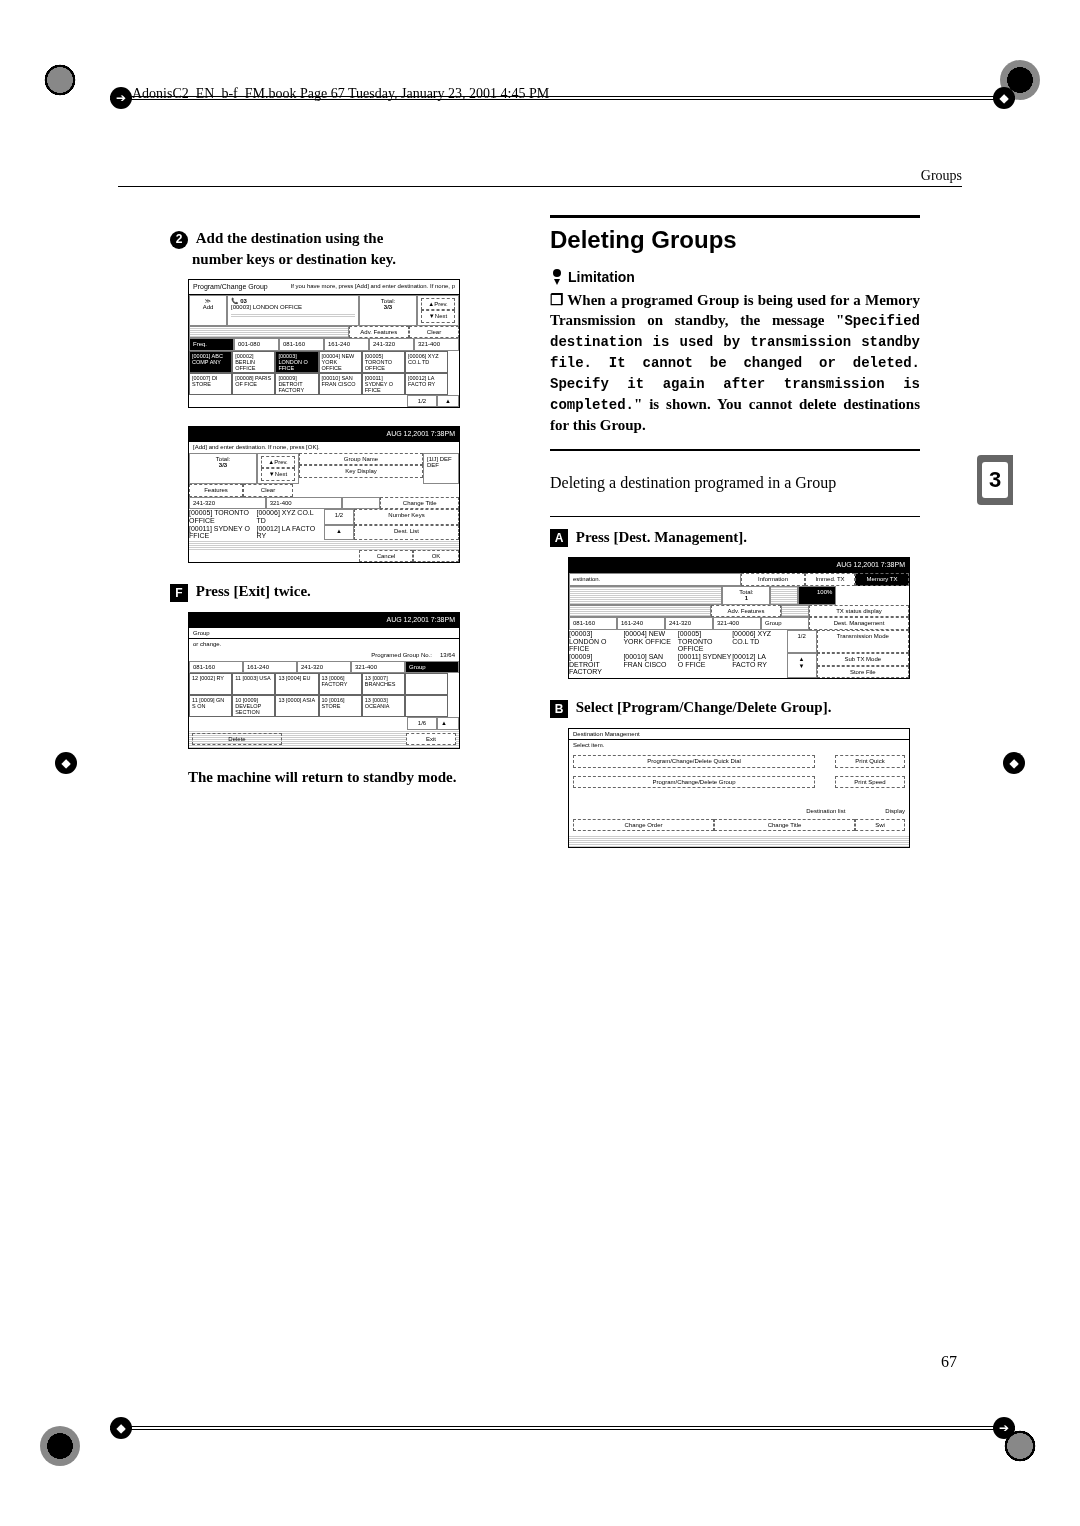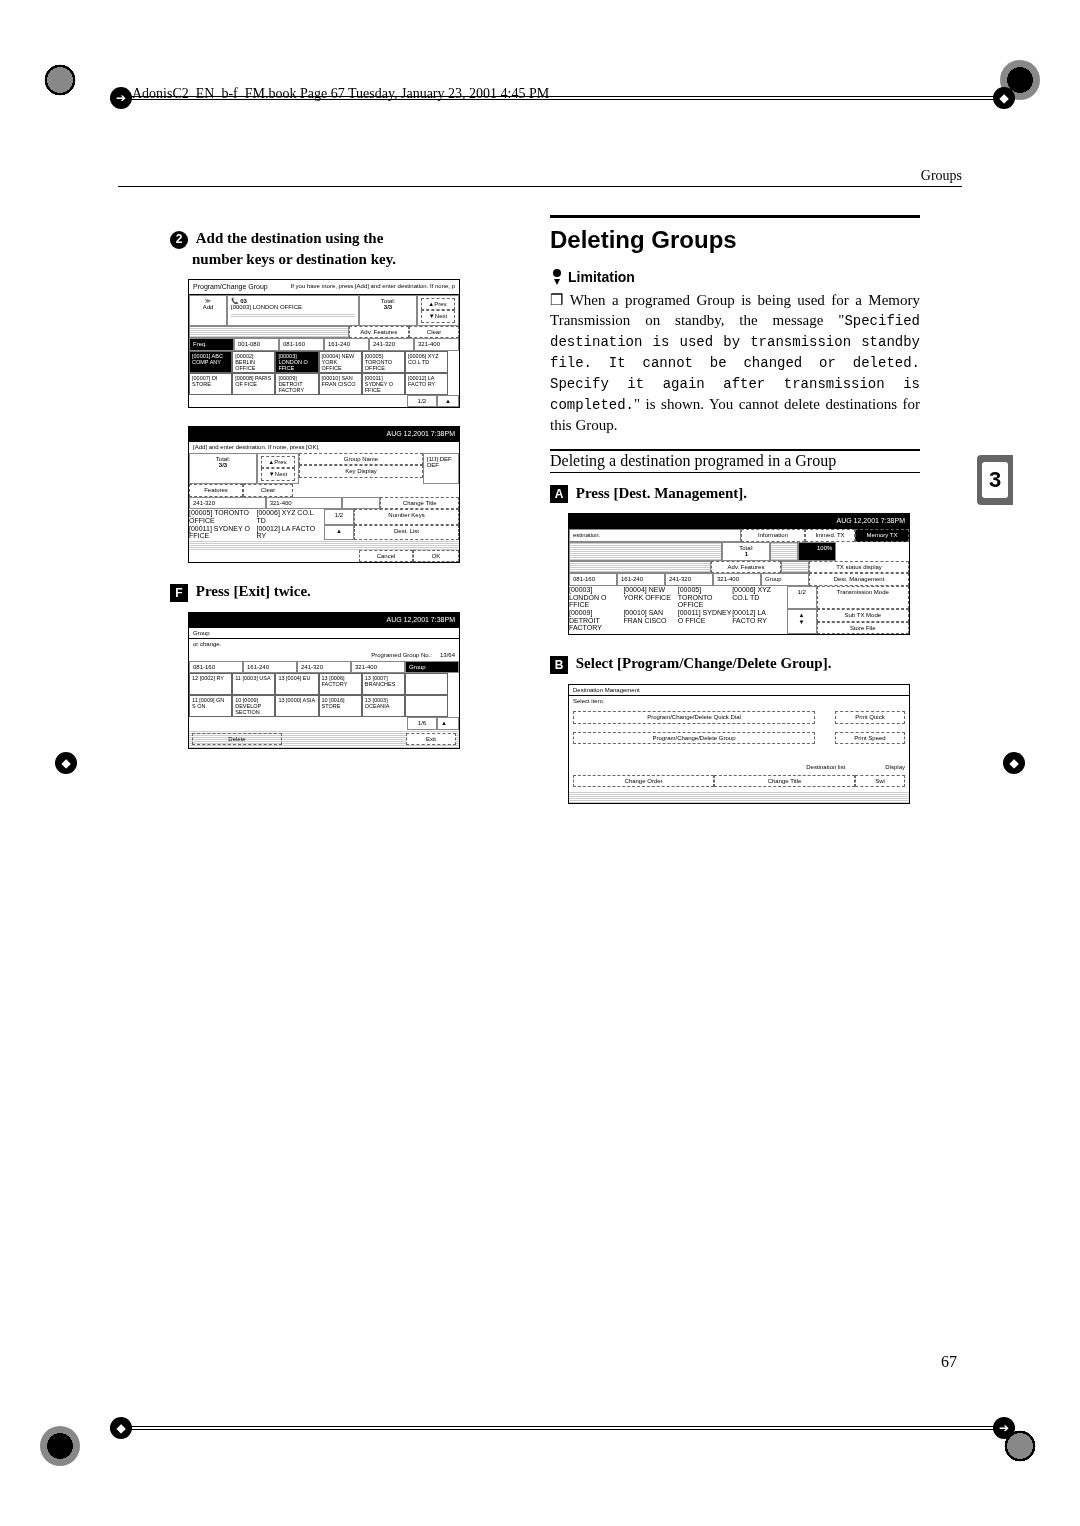--- a/index.html
+++ b/index.html
@@ -20,23 +20,23 @@
 .instruction b { font-weight:bold; }
 .screenshot { width:270px; border:1px solid #000; margin:8px 0 18px 18px; background:#fff; font-family:Arial,sans-serif; font-size:7px; line-height:1.1; }
 .screenshot .topbar { border-bottom:1px solid #000; padding:3px 4px; display:flex; justify-content:space-between; }
 .screenshot .row { display:flex; }
 .screenshot .cell { border:1px solid #888; padding:2px 3px; flex:1; font-size:6px; overflow:hidden; white-space:nowrap; }
 .screenshot .btn { border:1px dashed #666; padding:2px 4px; font-size:6px; text-align:center; }
 .screenshot .small { font-size:6px; }
 h2.section-title { font-family:Arial,sans-serif; font-weight:bold; font-size:24px; margin:0 0 14px 0; border-top:3px solid #000; padding-top:8px; }
 .limitation-head { font-family:Arial,sans-serif; font-weight:bold; font-size:14px; margin-bottom:4px; display:flex; align-items:center; gap:4px; }
 .limitation-icon { width:14px; height:18px; }
-.body-text { font-size:15px; line-height:1.35; }
+.body-text { font-size:15px; line-height:1.35;font-weight:bold; }
 .mono { font-family:"Courier New",monospace; font-size:14px; }
-.sub-heading { font-family:"Times New Roman"; font-size:16px; border-top:2px solid #000; border-bottom:1px solid #000; padding:0 0; margin:14px 0 10px 0; line-height:1.3; }
+.sub-heading { font-family:"Times New Roman"; font-size:16px; border-top:2px solid #000; border-bottom:1px solid #000; padding:22px 0; margin:14px 0 10px 0; line-height:1.3; }
 .tab-badge { position:absolute; right:67px; top:455px; width:36px; height:50px; background:#666; border-radius:4px 0 0 4px; display:flex; align-items:center; justify-content:center; }
 .tab-badge span { display:flex; width:26px; height:36px; background:#fff; border-radius:3px; align-items:center; justify-content:center; font-family:Arial,sans-serif; font-weight:bold; font-size:22px; }
 .page-number { position:absolute; right:123px; bottom:155px; font-size:16px; }
 .side-arrow { position:absolute; width:22px; height:22px; background:#000; border-radius:50%; display:flex; align-items:center; justify-content:center; color:#fff; font-size:12px; }
 .grid-cells { display:flex; flex-wrap:wrap; }
 .grid-cells .c { border:1px solid #666; width:16.0%; box-sizing:border-box; font-size:5.5px; padding:1px 2px; height:22px; overflow:hidden; }
 .halftone { background:repeating-linear-gradient(0deg,#ccc,#ccc 1px,#fff 1px,#fff 2px); }
 </style>
 </head>
 <body>
@@ -210,20 +210,21 @@
           <div class="cell" style="flex:0 0 22px;text-align:center;">1/6</div>
           <div class="cell" style="flex:0 0 14px;">▲</div>
         </div>
       <div class="row halftone" style="align-items:center;padding:3px;">
         <div class="btn" style="flex:0 0 80px;">Delete</div>
         <div style="flex:1;"></div>
         <div class="btn" style="flex:0 0 40px;background:#fff;">Exit</div>
       </div>
     </div>
 
+    <div class="body-text" style="margin-left:18px;">The machine will return to standby mode.</div>
   </div>
 
   <div class="col right" style="width:370px;">
     <h2 class="section-title">Deleting Groups</h2>
 
     <div class="limitation-head">
       <svg class="limitation-icon" viewBox="0 0 14 18">
           <circle cx="7" cy="5" r="4" fill="#000"></circle>
           <path d="M4 11 L7 17 L10 11 Z" fill="#000"></path>
         </svg>

